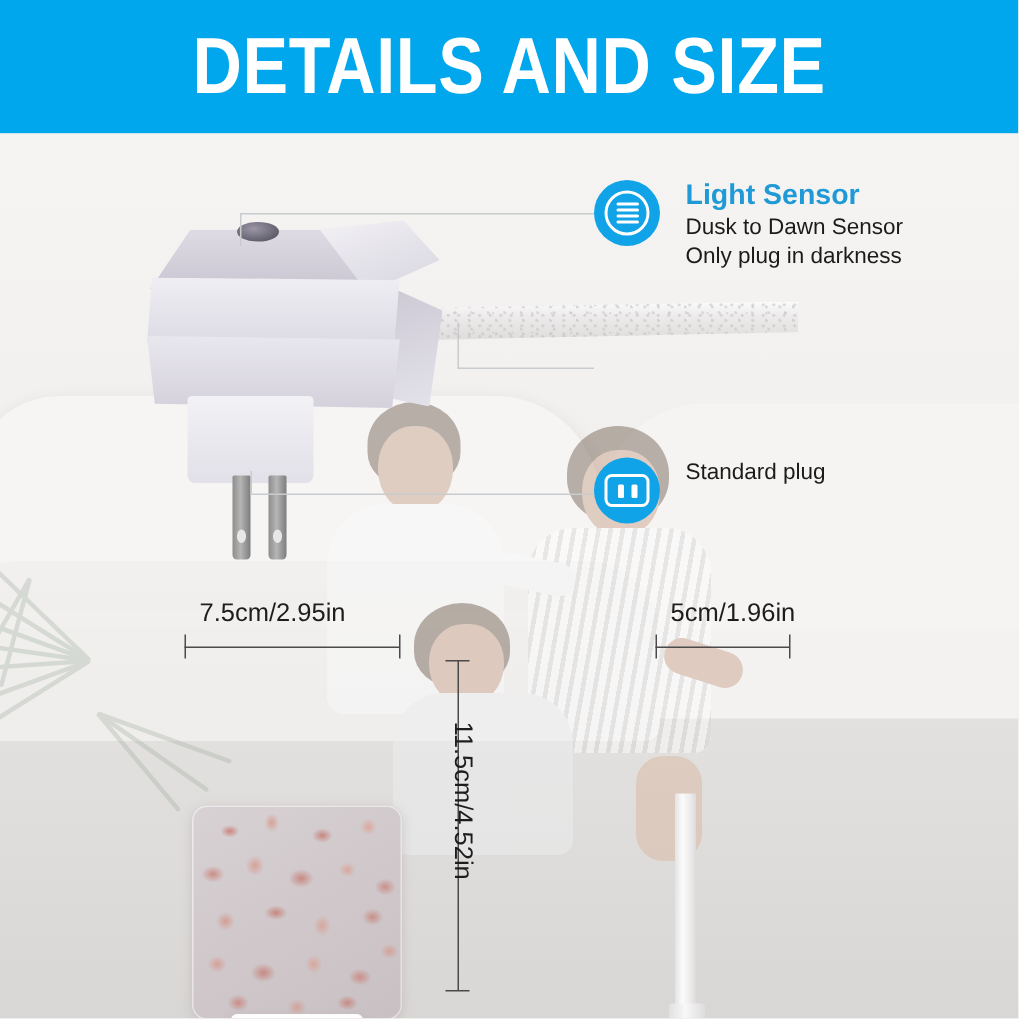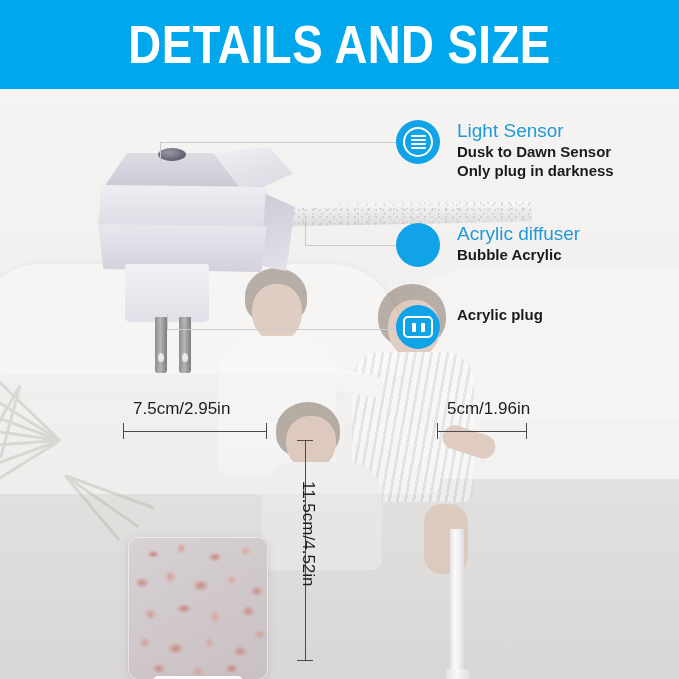--- a/index.html
+++ b/index.html
@@ -88,22 +88,22 @@
   
   .leader{position:absolute;background:#c8ccce;}
   .leader-h{height:1px;}
   .leader-v{width:1px;}
 
   
   .callout{position:absolute;display:flex;align-items:flex-start;}
   .cicon{width:44px;height:44px;border-radius:50%;background:#11a3e8;flex:none;
          display:flex;align-items:center;justify-content:center;}
   .ctext{margin-left:17px;}
-  .ctitle{color:#1f9ad6;font-size:19px;font-weight:normal;line-height:1.15;white-space:nowrap;}
-  .csub{color:#1b1b1b;font-size:15px;font-weight:bold;line-height:1.28;white-space:nowrap;}
+  .ctitle{color:#1f9ad6;font-size:19px;font-weight:bold;line-height:1.15;white-space:nowrap;}
+  .csub{color:#1b1b1b;font-size:15px;font-weight:normal;line-height:1.28;white-space:nowrap;}
 
   
   .g-sensor{width:26px;height:26px;border:2px solid #ffffff;border-radius:50%;
             display:flex;flex-direction:column;justify-content:center;align-items:center;gap:2px;}
   .g-sensor i{display:block;width:15px;height:2px;background:#ffffff;border-radius:1px;}
   
   .g-plug{width:26px;height:18px;border:2px solid #ffffff;border-radius:5px;
           display:flex;align-items:center;justify-content:center;gap:5px;}
   .g-plug i{display:block;width:4px;height:9px;background:#ffffff;border-radius:1px;}
 
@@ -248,37 +248,30 @@
             <i></i>
           </div>
       </div>
       <div class="ctext">
         <div class="ctitle">Light Sensor</div>
         <div class="csub">Dusk to Dawn Sensor</div>
         <div class="csub">Only plug in darkness</div>
       </div>
     </div>
 
-    <div class="callout" style="left:396px;top:134px;">
-      <div class="cicon"></div>
-      <div class="ctext">
-        <div class="ctitle">Acrylic diffuser</div>
-        <div class="csub">Bubble Acrylic</div>
-      </div>
-    </div>
 
     <div class="callout" style="left:396px;top:216px;">
       <div class="cicon">
         <div class="g-plug">
             <i></i>
             <i></i>
           </div>
       </div>
       <div class="ctext">
-        <div class="csub">Acrylic plug</div>
+        <div class="csub">Standard plug</div>
       </div>
     </div>
 
     <div class="nl">
       <div class="nl-face"></div>
       <div class="nl-base">
         
       </div>
     </div>
 

